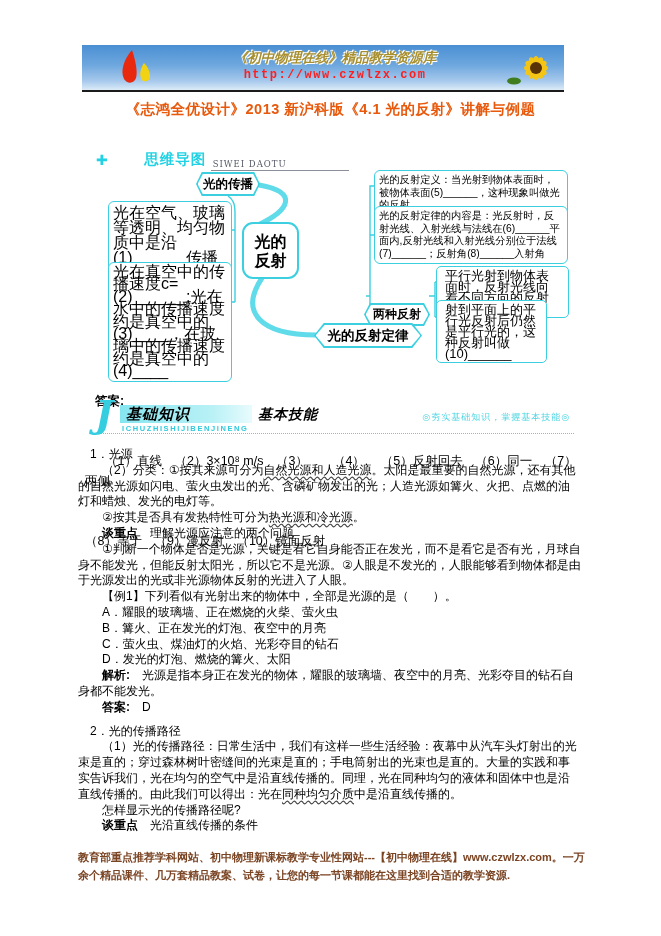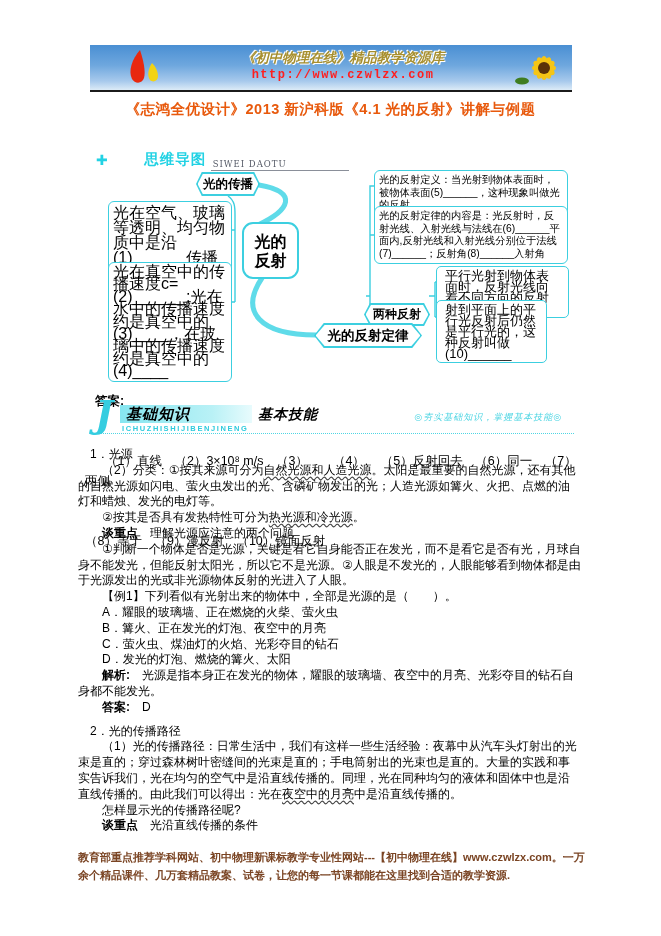--- a/index.html
+++ b/index.html
@@ -1,20 +1,20 @@
 <!DOCTYPE html>
 <html><head>
 <meta charset="utf-8">
 <style>
   html,body{margin:0;padding:0;background:#ffffff;}
   .page{position:relative;width:661px;height:936px;background:#fff;overflow:hidden;
         font-family:"Liberation Sans","DejaVu Sans",sans-serif;color:#111;}
 
   
-  .banner{position:absolute;left:90px;top:45px;width:482px;height:45px;
+  .banner{position:absolute;left:82px;top:45px;width:482px;height:45px;
           background:linear-gradient(180deg,#4a8fd3 0%,#6ea7de 45%,#a7c9ec 80%,#dcebf7 100%);
           border-bottom:2px solid #1b1b1b;}
   .site-title{position:absolute;left:108px;top:4px;width:290px;text-align:center;
               font-weight:bold;font-style:italic;font-size:13.5px;color:#a78f2e;
               text-shadow:0 0 2px #fff,1px 1px 0 #fff,-1px -1px 0 #fff;white-space:nowrap;}
   .site-url{position:absolute;left:108px;top:23px;width:290px;text-align:center;
             font-weight:bold;font-size:12px;letter-spacing:1.5px;color:#ff1e1e;
             font-family:"Liberation Mono","DejaVu Sans Mono",monospace;}
   .logo{position:absolute;left:28px;top:2px;}
   .sunflower{position:absolute;right:6px;top:2px;}
@@ -74,21 +74,21 @@
   
   .sec-header{position:absolute;left:95px;top:404px;width:479px;height:29px;
               border-bottom:1px dotted #4fd6e4;}
   .j-badge{position:absolute;left:0px;top:-8px;font-family:"DejaVu Serif","Liberation Serif",serif;
            font-style:italic;font-weight:bold;font-size:38px;color:#35cde0;line-height:36px;}
   .band{position:absolute;left:25px;top:1px;width:132px;height:18px;
         background:linear-gradient(90deg,#86e6f0 0%,#b9f1f6 70%,#e8fbfd 100%);}
   .sec-main{position:absolute;left:31px;top:1px;font-style:italic;font-weight:bold;font-size:15px;color:#000;letter-spacing:1px;}
   .sec-sub{position:absolute;left:163px;top:2px;font-style:italic;font-weight:bold;font-size:14px;color:#000;letter-spacing:1px;}
   .sec-latin{position:absolute;left:27px;top:20px;font-size:7.5px;font-weight:bold;color:#30cbdd;letter-spacing:1.6px;}
-  .sec-note{position:absolute;right:12px;top:7px;font-size:9px;font-style:italic;color:#49d4e2;letter-spacing:1px;margin-left:8px;}
+  .sec-note{position:absolute;right:4px;top:7px;font-size:9px;color:#49d4e2;letter-spacing:1px;margin-left:8px;}
 
   
   .content{position:absolute;left:78px;top:439px;width:503px;font-size:12px;line-height:15.8px;color:#000;}
   .para{margin:0;text-indent:24px;}
   .para.p1{text-indent:12px;margin-top:8px;}
   .para .b{font-weight:bold;}
   .para .w{text-decoration:underline;text-decoration-style:wavy;text-decoration-color:#444;text-underline-offset:2px;}
 
   
   .footer{position:absolute;left:78px;top:849px;width:507px;font-size:11px;line-height:17.5px;
@@ -191,20 +191,20 @@
       <p class="para p2"><span class="b">谈重点</span><span>　理解光源应注意的两个问题</span></p>
       <p class="para p2"><span>①判断一个物体是否是光源，关键是看它自身能否正在发光，而不是看它是否有光，月球自身不能发光，但能反射太阳光，所以它不是光源。②人眼是不发光的，人眼能够看到物体都是由于光源发出的光或非光源物体反射的光进入了人眼。</span></p>
       <p class="para p2"><span>【例1】下列看似有光射出来的物体中，全部是光源的是（　　）。</span></p>
       <p class="para p2"><span>A．耀眼的玻璃墙、正在燃烧的火柴、萤火虫</span></p>
       <p class="para p2"><span>B．篝火、正在发光的灯泡、夜空中的月亮</span></p>
       <p class="para p2"><span>C．萤火虫、煤油灯的火焰、光彩夺目的钻石</span></p>
       <p class="para p2"><span>D．发光的灯泡、燃烧的篝火、太阳</span></p>
       <p class="para p2"><span class="b">解析:</span><span>　光源是指本身正在发光的物体，耀眼的玻璃墙、夜空中的月亮、光彩夺目的钻石自身都不能发光。</span></p>
       <p class="para p2"><span class="b">答案:</span><span>　D</span></p>
       <p class="para p1"><span>2．光的传播路径</span></p>
-      <p class="para p2"><span>（1）光的传播路径：日常生活中，我们有这样一些生活经验：夜幕中从汽车头灯射出的光束是直的；穿过森林树叶密缝间的光束是直的；手电筒射出的光束也是直的。大量的实践和事实告诉我们，光在均匀的空气中是沿直线传播的。同理，光在同种均匀的液体和固体中也是沿直线传播的。由此我们可以得出：光在</span><span class="w">夜空中的月亮</span><span>中是沿直线传播的。</span></p>
+      <p class="para p2"><span>（1）光的传播路径：日常生活中，我们有这样一些生活经验：夜幕中从汽车头灯射出的光束是直的；穿过森林树叶密缝间的光束是直的；手电筒射出的光束也是直的。大量的实践和事实告诉我们，光在均匀的空气中是沿直线传播的。同理，光在同种均匀的液体和固体中也是沿直线传播的。由此我们可以得出：光在</span><span class="w">同种均匀介质</span><span>中是沿直线传播的。</span></p>
       <p class="para p2"><span>怎样显示光的传播路径呢?</span></p>
       <p class="para p2"><span class="b">谈重点</span><span>　光沿直线传播的条件</span></p>
     </div>
 
   <div class="footer">教育部重点推荐学科网站、初中物理新课标教学专业性网站---【初中物理在线】www.czwlzx.com。一万余个精品课件、几万套精品教案、试卷，让您的每一节课都能在这里找到合适的教学资源.</div>
 
 </div>
 
 </body></html>

